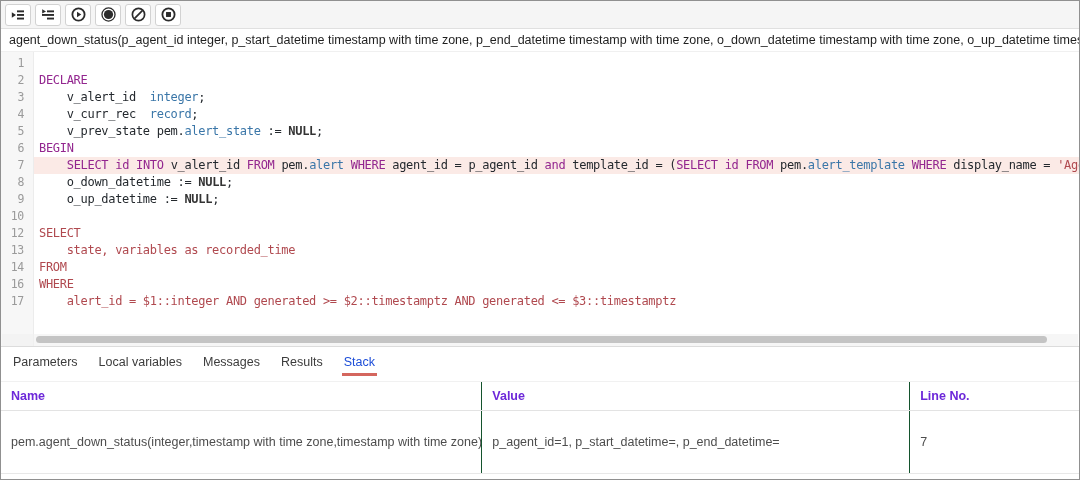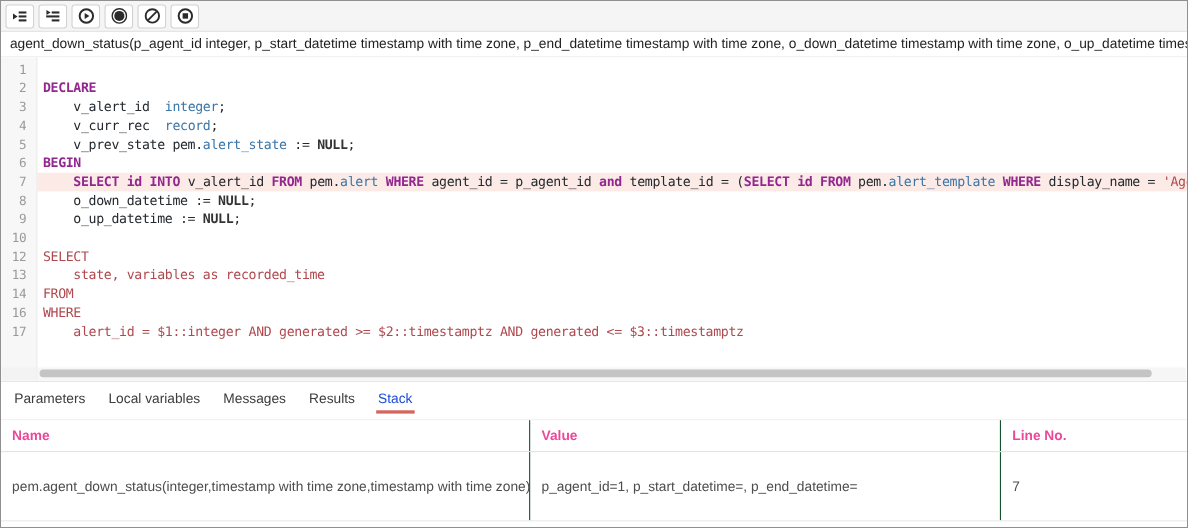--- a/index.html
+++ b/index.html
@@ -36,21 +36,21 @@
     font-family:"DejaVu Sans Mono", monospace; font-size:12px;
     letter-spacing:-0.3px; line-height:17px;
   }
   .line { display:flex; height:17px; }
   .ln {
     width:33px; flex:none; text-align:right; padding-right:10px;
     color:#9a9a9a; font-size:11.5px;
   }
   .lc { flex:1; white-space:pre; overflow:hidden; padding-left:5px; color:#24292e; }
   .line.hl .lc { background:#fbeae6; }
-  .kw { color:#93268f; font-weight:bold; }
+  .kw { color:#93268f; font-weight:normal; }
   .ty { color:#3a76a8; }
   .str { color:#b0494f; }
   .nl { color:#333; font-weight:bold; }
   .hscroll-track {
     position:absolute; left:1px; right:1px; bottom:0; height:12px;
     background:rgba(241,241,241,0.65);
   }
   .hscroll-thumb {
     position:absolute; left:34px; right:31px; bottom:3px; height:7px;
     background:#c4c4c4; border-radius:4px; cursor:pointer;
@@ -58,21 +58,21 @@
   
   .bottom-panel { border-top:1px solid #dcdcdc; background:#fff; height:133px; }
   .tabs { display:flex; gap:17px; padding:6px 0 0 10px; font-size:12.5px; color:#3c3c3c; }
   .tab { padding:2px 2px 4px; cursor:pointer; border-bottom:3px solid transparent; }
   .tab.active { border-bottom-color:#d4665e; color:#1d4ed8; }
   table.stack {
     width:100%; margin-top:5px; border-collapse:collapse; table-layout:fixed;
     font-size:12.5px;
   }
   table.stack th {
-    text-align:left; font-weight:bold; color:#ec4899; padding:7px 10px;
+    text-align:left; font-weight:bold; color:#6d28d9; padding:7px 10px;
     border-bottom:1px solid #e3e3e3; border-top:1px solid #f1f1f1;
   }
   table.stack td {
     color:#4d4d4d; padding:24px 10px; border-bottom:1px solid #e8e8e8;
     overflow:hidden; white-space:nowrap; cursor:default;
   }
   table.stack th + th, table.stack td + td { border-left:1px solid #14532d; }
   .col-name { width:44.6%; } .col-value { width:39.7%; } .col-line { width:15.7%; }
 </style>
 </head>

